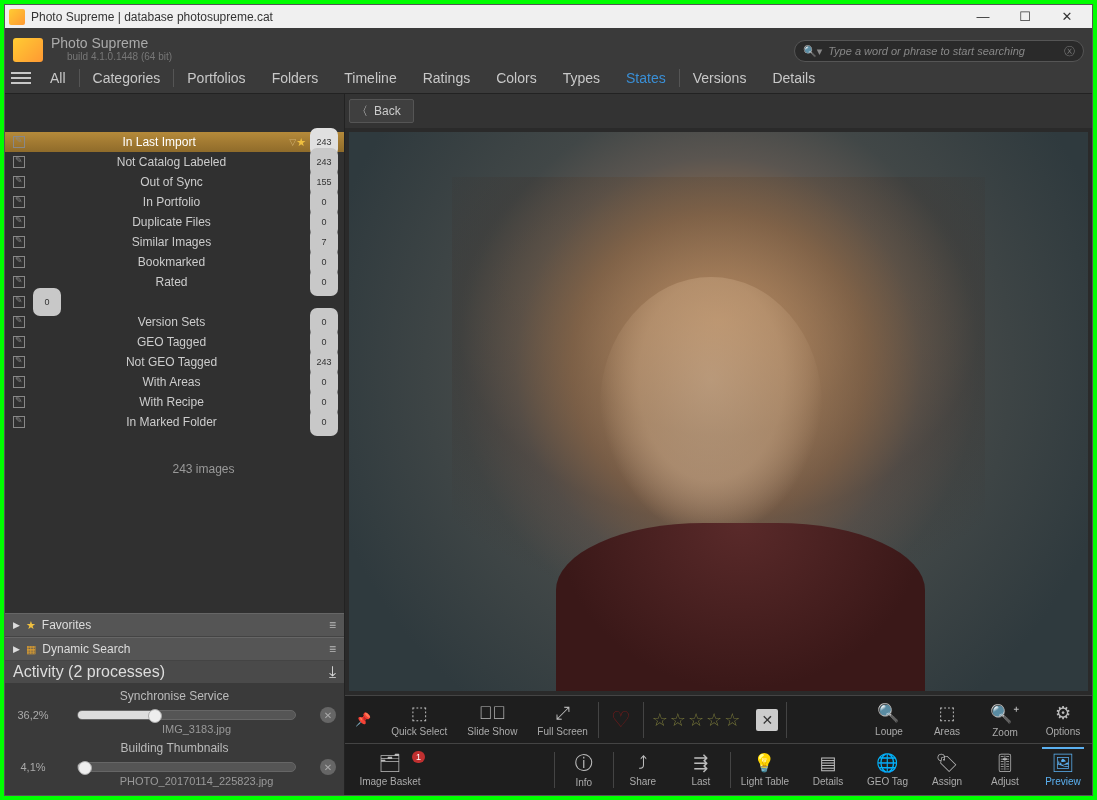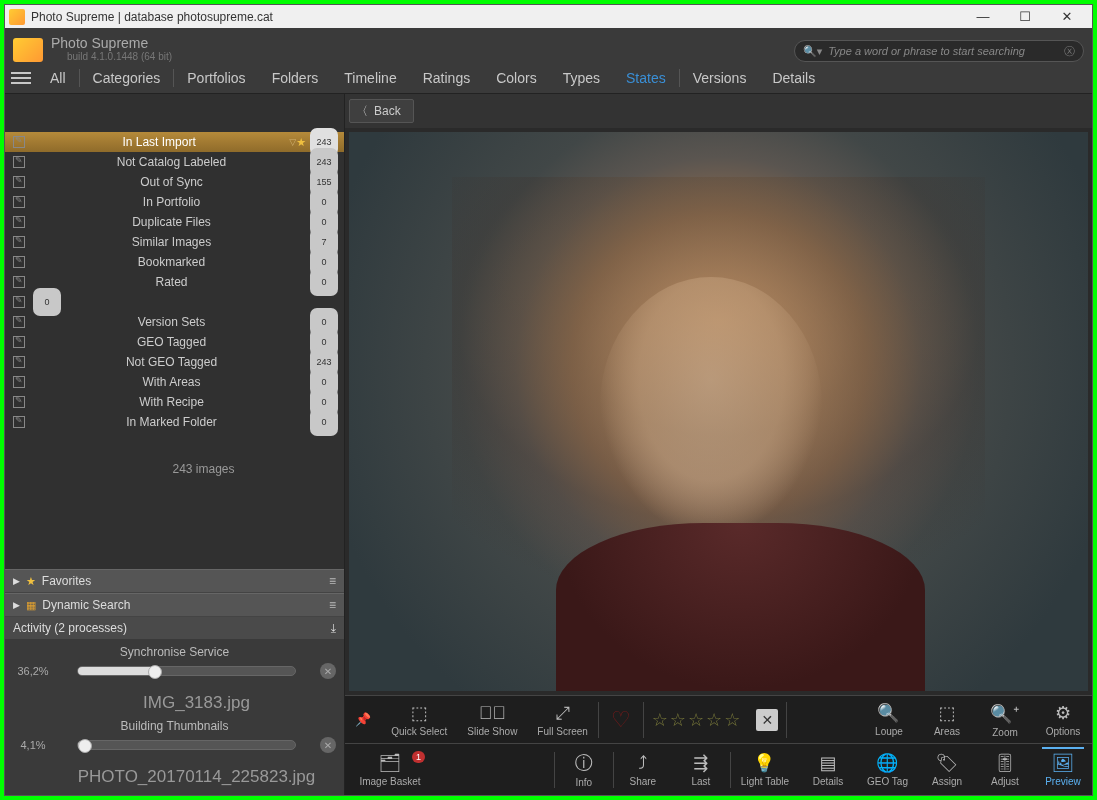--- a/index.html
+++ b/index.html
@@ -40,31 +40,31 @@
 .state-row.selected { background: linear-gradient(#b58a3a,#8f6b2a); color: #fff; }
 .state-row.selected .badge { background: #e0e0e0; color:#333; }
 .state-row .star { color: #f0c040; margin-right: 4px; font-size: 11px; }
 .state-row .chevron { color:#d0b070; margin-left:4px; font-size:9px; }
 .image-count { padding: 30px 0 0 26px; color: #999; font-size: 12px; margin-left: 32px; }
 .sidebar-bottom { margin-top: auto; }
 .collap-row { height: 24px; background: #555; border-top:1px solid #666; border-bottom:1px solid #444; display: flex; align-items: center; padding: 0 8px; color: #ddd; font-size: 12px; }
 .collap-row .tri { margin-right: 6px; font-size:9px; }
 .collap-row .ic { margin-right: 6px; font-size:11px; }
 .collap-row .more { margin-left: auto; color:#bbb; }
-.activity-header { height: 22px; background: #4a4a4a; display: flex; align-items: center; padding: 0 8px; color: #ddd; font-size: 12px; }
+.activity-header { height: 22px; background: #4a4a4a; display: flex; align-items: center; padding: 0 8px; color: #ddd; font-size: 16px; }
 .activity-header .more { margin-left:auto; }
 .activity-body { background: #3a3a3a; padding: 4px 8px 8px; color: #bbb; font-size: 12px; }
 .act-name { margin-top: 2px; margin-bottom: 4px; color:#bbb; }
 .act-line { display: flex; align-items: center; gap: 24px; }
 .act-pct { width: 40px; font-size: 11px; color:#aaa; }
 .act-bar { flex: 1; height: 10px; background: #555; border-radius: 5px; position: relative; border:1px solid #666; }
 .act-fill { position: absolute; left: 0; top: 0; bottom: 0; background: #ddd; border-radius: 5px; width: 36.2%; }
 .act-fill::after { content:''; position:absolute; right:-5px; top:-2px; width:12px; height:12px; border-radius:50%; background:#eee; border:1px solid #aaa;}
 .act-close { width: 16px; height: 16px; border-radius: 50%; background: #666; color: #aaa; display: flex; align-items: center; justify-content: center; font-size: 10px; }
-.act-file { padding-left: 44px; font-size: 17px; color: #999; margin-top: 14px; }
+.act-file { padding-left: 44px; font-size: 11px; color: #999; margin-top: 0; }
 
 .main-pane { flex: 1; display: flex; flex-direction: column; background: #2a2a2a; }
 .back-bar { height: 34px; background: #333; display: flex; align-items: center; padding-left: 4px; }
 .back-btn { height: 24px; background: #3f3f3f; border:1px solid #555; border-radius:2px; display: flex; align-items: center; padding: 0 12px 0 6px; color: #ccc; font-size: 12px; gap: 6px; }
 .image-view { flex: 1; background: #333039; margin:4px; position: relative; overflow: hidden; }
 .photo { position:absolute; inset:0; background: radial-gradient(ellipse 55% 75% at 50% 42%, #c9a07c 0%, #b08866 22%, #8a6a50 36%, #5a5550 50%, #414747 64%, #2f3a3e 100%); }
 .photo::before { content:''; position:absolute; left:34%; top:26%; width:30%; height:46%; background: radial-gradient(ellipse at 50% 40%, #e8c9ac 0%, #d9b390 46%, rgba(0,0,0,0) 72%); border-radius:50%; }
 .photo::after { content:''; position:absolute; left:14%; right:14%; top:8%; bottom:6%; background: radial-gradient(ellipse 70% 60% at 50% 30%, rgba(160,120,80,0.55) 0%, rgba(110,85,60,0.45) 40%, rgba(60,50,45,0.3) 70%, rgba(0,0,0,0) 100%); }
 .sweater { position:absolute; left:28%; right:22%; bottom:0; height:30%; background: radial-gradient(ellipse at 50% 0%, #5a2a2a 0%, #3a1818 70%); border-radius:40% 40% 0 0;}
 

